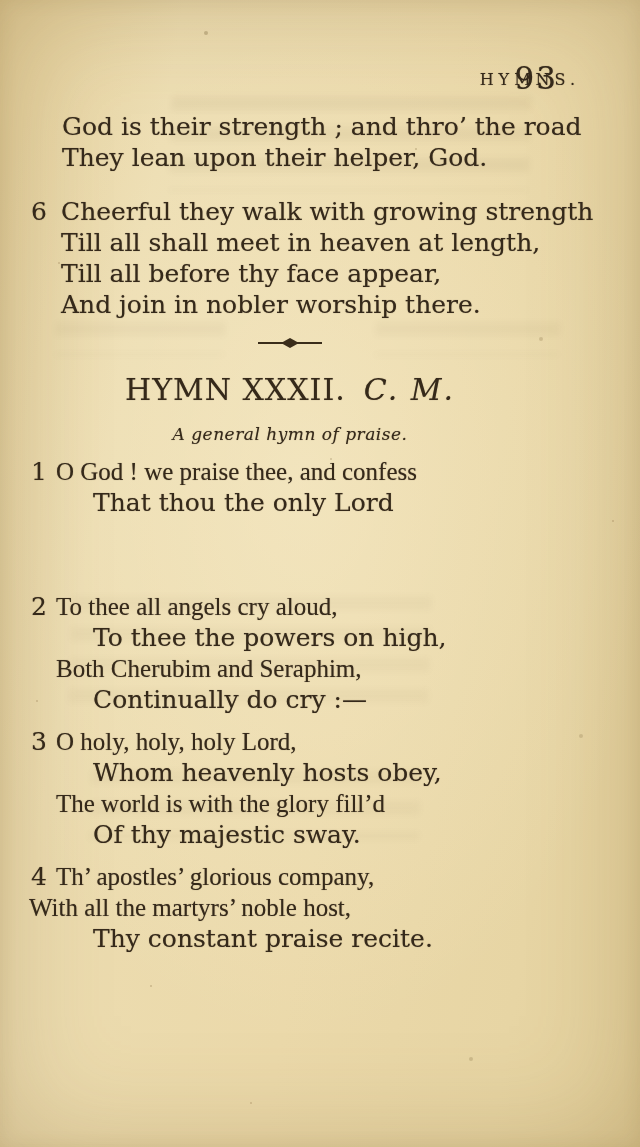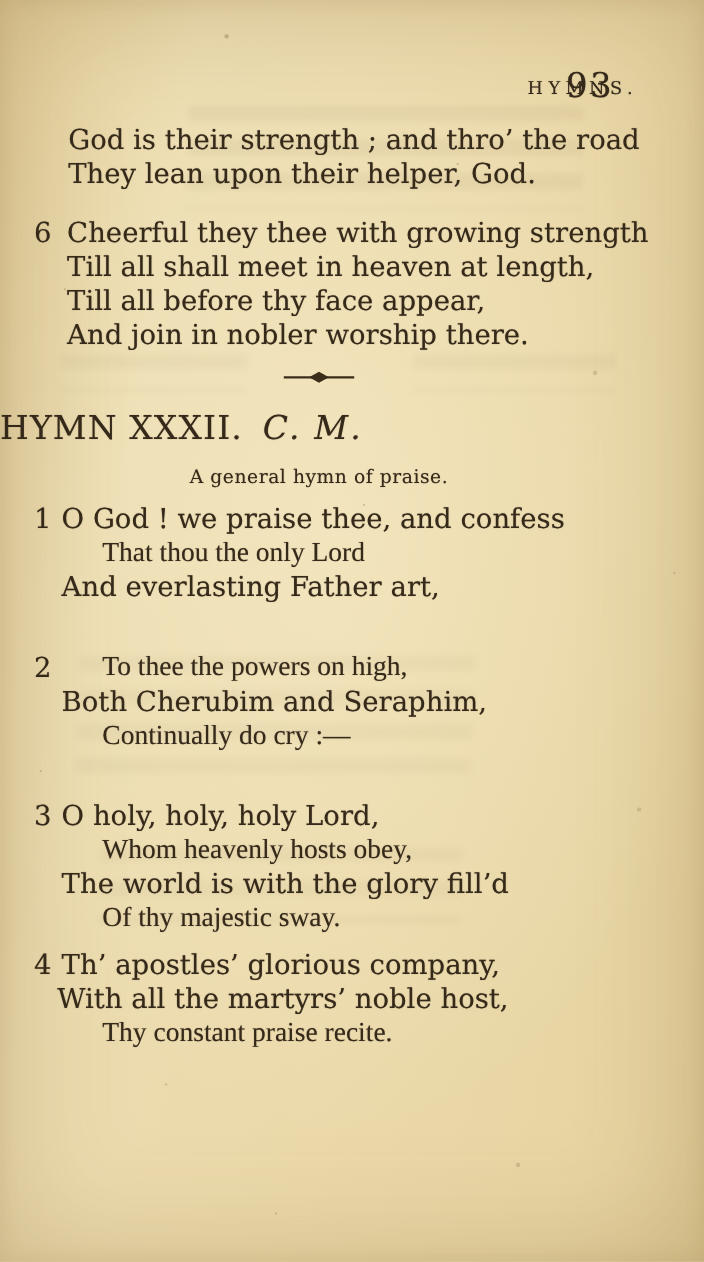--- a/index.html
+++ b/index.html
@@ -24,34 +24,34 @@
   }
   .page-number{
     position:absolute; top:60px; right:82px; font-size:31px; letter-spacing:2px;
   }
 
   .verse-block{ position:absolute; left:0; width:573px; font-size:25px; line-height:31px; }
   .verse-block .num{ position:absolute; left:31px; top:0; }
   .verse-block .line{ height:31px; }
   .m-couplet{ margin-left:62px; }
   .m-flush6{ margin-left:61px; }
-  .m-flush{ margin-left:56px; }
-  .m-indent{ margin-left:93px;font-family:Liberation Serif, serif; }
+  .m-flush{ margin-left:56px;font-family:Liberation Serif, serif; }
+  .m-indent{ margin-left:93px; }
 
   .divider{ position:absolute; top:334px; left:0; width:580px; text-align:center; }
   .divider svg{ display:inline-block; }
 
   .hymn-title{
-    position:absolute; top:372px; left:0; width:580px; text-align:left;
+    position:absolute; top:372px; left:0; width:580px; text-align:center;
     font-size:30px; letter-spacing:1px;
   }
   .hymn-title .meter{ font-style:italic; margin-left:18px; letter-spacing:2px; }
   .hymn-subtitle{
     position:absolute; top:424px; left:0; width:580px; text-align:center;
-    font-size:17px; letter-spacing:0.5px;
+    font-size:17px; font-style:italic; letter-spacing:0.5px;
   }
 
   
   .ghost{
     position:absolute; pointer-events:none;
     background:repeating-linear-gradient(180deg, rgba(100,82,48,0.55) 0 14px, rgba(100,82,48,0) 14px 31px);
     filter:blur(3px); opacity:0.10; transform:skewX(-2deg);
   }
   .g1{ left:170px; top:96px;  width:360px; height:95px; }
   .g2{ left:55px;  top:322px; width:170px; height:34px; opacity:0.08; }
@@ -91,21 +91,21 @@
   <div class="running-head ink">HYMNS.</div>
   <div class="page-number ink">93</div>
 
   <div class="verse-block ink" style="top:111px;">
     <div class="line m-couplet">God is their strength ; and thro’ the road</div>
     <div class="line m-couplet">They lean upon their helper, God.</div>
   </div>
 
   <div class="verse-block ink" style="top:196px;">
     <span class="num">6</span>
-    <div class="line m-flush6">Cheerful they thee with growing strength</div>
+    <div class="line m-flush6">Cheerful they walk with growing strength</div>
     <div class="line m-flush6">Till all shall meet in heaven at length,</div>
     <div class="line m-flush6">Till all before thy face appear,</div>
     <div class="line m-flush6">And join in nobler worship there.</div>
   </div>
 
   <div class="divider">
     <svg width="66" height="12" viewBox="0 0 66 12">
       <line x1="1" y1="6" x2="65" y2="6" stroke="#3a2d1a" stroke-width="2"></line>
       <polygon points="33,1 42,6 33,11 24,6" fill="#3a2d1a"></polygon>
     </svg>
@@ -113,38 +113,38 @@
 
   <div class="hymn-title ink">
     <span>HYMN XXXII.</span><span class="meter">C. M.</span>
   </div>
   <div class="hymn-subtitle ink">A general hymn of praise.</div>
 
   <div class="verse-block ink" style="top:456px;">
     <span class="num">1</span>
     <div class="line m-flush">O God ! we praise thee, and confess</div>
     <div class="line m-indent">That thou the only Lord</div>
-    <div class="line m-flush">And everlasting Father art,</div>
   </div>
 
   <div class="verse-block ink" style="top:591px;">
     <span class="num">2</span>
+    <div class="line m-flush">To thee all angels cry aloud,</div>
     <div class="line m-indent">To thee the powers on high,</div>
     <div class="line m-flush">Both Cherubim and Seraphim,</div>
     <div class="line m-indent">Continually do cry :—</div>
   </div>
 
   <div class="verse-block ink" style="top:726px;">
     <span class="num">3</span>
     <div class="line m-flush">O holy, holy, holy Lord,</div>
     <div class="line m-indent">Whom heavenly hosts obey,</div>
     <div class="line m-flush">The world is with the glory fill’d</div>
     <div class="line m-indent">Of thy majestic sway.</div>
   </div>
 
   <div class="verse-block ink" style="top:861px;">
     <span class="num">4</span>
     <div class="line m-flush">Th’ apostles’ glorious company,</div>
-    <div class="line m-flush" style="margin-left:52px;">With all the martyrs’ noble host,</div>
+    <div class="line m-flush" style="margin-left:29px;">With all the martyrs’ noble host,</div>
     <div class="line m-indent">Thy constant praise recite.</div>
   </div>
 
 </div>
 
 </body></html>

